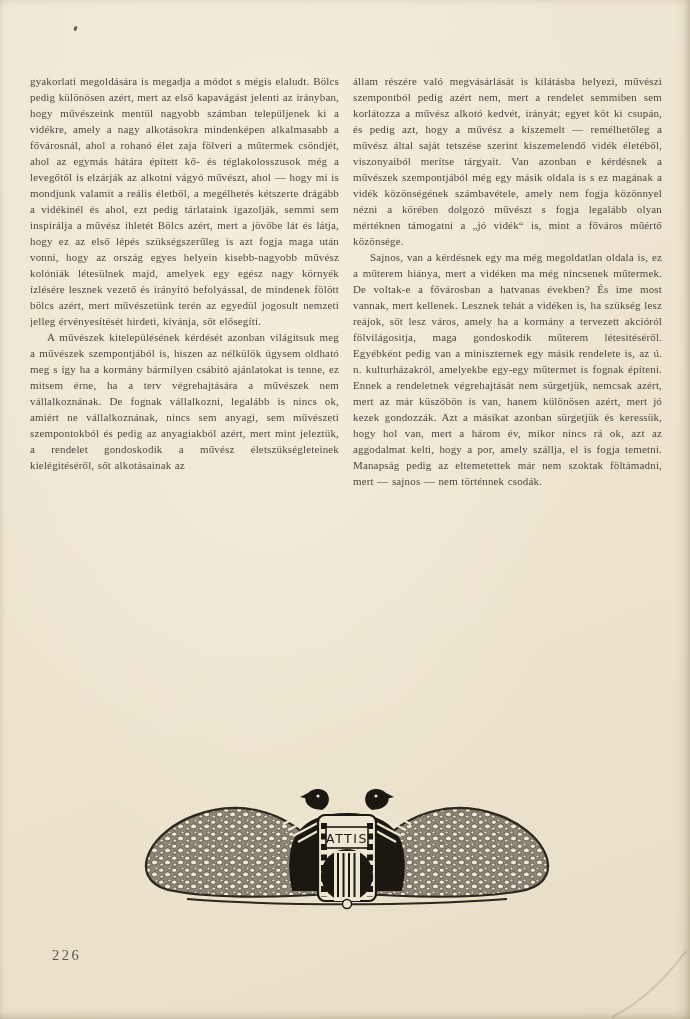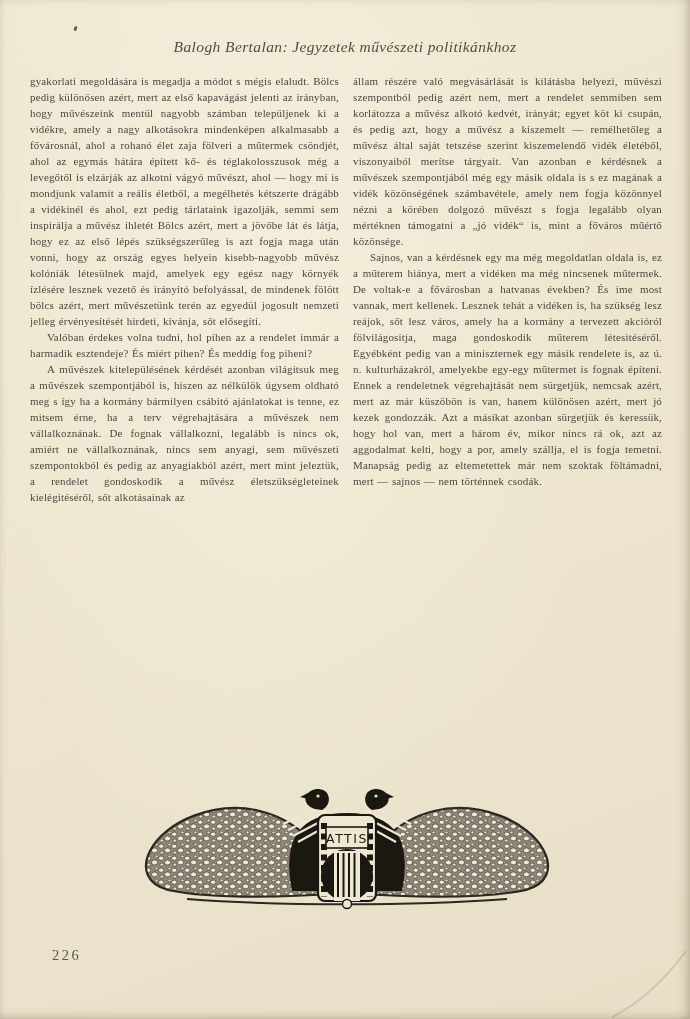--- a/index.html
+++ b/index.html
@@ -61,26 +61,24 @@
     width:80px; height:70px;
   }
 </style>
 </head>
 <body>
 
 <div class="page">
 
   <div class="speck"></div>
 
-  <div class="running-head">Balogh Bertalan: Jegyzetek művészeti politikánkhoz</div>
 
   <div class="columns">
     <div class="col">
       <p>gyakorlati megoldására is megadja a módot s mégis elaludt. Bölcs pedig különösen azért, mert az első kapavágást jelenti az irányban, hogy művészeink mentül nagyobb számban települjenek ki a vidékre, amely a nagy alkotásokra mindenképen alkalmasabb a fővárosnál, ahol a rohanó élet zaja fölveri a műtermek csöndjét, ahol az egymás hátára épített kő- és téglakolosszusok még a levegőtől is elzárják az alkotni vágyó művészt, ahol — hogy mi is mondjunk valamit a reális életből, a megélhetés kétszerte drágább a vidékinél és ahol, ezt pedig tárlataink igazolják, semmi sem inspirálja a művész ihletét Bölcs azért, mert a jövőbe lát és látja, hogy ez az első lépés szükségszerűleg is azt fogja maga után vonni, hogy az ország egyes helyein kisebb-nagyobb művész kolóniák létesülnek majd, amelyek egy egész nagy környék ízlésére lesznek vezető és irányító befolyással, de mindenek fölött bölcs azért, mert művészetünk terén az egyedül jogosult nemzeti jelleg érvényesítését hirdeti, kívánja, sőt elősegíti.</p>
-      <p class="indent">Valóban érdekes volna tudni, hol pihen az a rendelet immár a harmadik esztendeje? És miért pihen? És meddig fog piheni?</p>
       <p class="indent">A művészek kitelepülésének kérdését azonban világitsuk meg a művészek szempontjából is, hiszen az nélkülök úgysem oldható meg s így ha a kormány bármilyen csábitó ajánlatokat is tenne, ez mitsem érne, ha a terv végrehajtására a művészek nem vállalkoznának. De fognak vállalkozni, legalább is nincs ok, amiért ne vállalkoznának, nincs sem anyagi, sem művészeti szempontokból és pedig az anyagiakból azért, mert mint jeleztük, a rendelet gondoskodik a művész életszükségleteinek kielégitéséről, sőt alkotásainak az</p>
     </div>
     <div class="col">
       <p>állam részére való megvásárlását is kilátásba helyezi, művészi szempontból pedig azért nem, mert a rendelet semmiben sem korlátozza a művész alkotó kedvét, irányát; egyet köt ki csupán, és pedig azt, hogy a művész a kiszemelt — remélhetőleg a művész által saját tetszése szerint kiszemelendő vidék életéből, viszonyaiból merítse tárgyait. Van azonban e kérdésnek a művészek szempontjából még egy másik oldala is s ez magának a vidék közönségének számbavétele, amely nem fogja közönnyel nézni a körében dolgozó művészt s fogja legalább olyan mértéknen támogatni a „jó vidék“ is, mint a főváros műértő közönsége.</p>
       <p class="indent">Sajnos, van a kérdésnek egy ma még megoldatlan oldala is, ez a műterem hiánya, mert a vidéken ma még nincsenek műtermek. De voltak-e a fővárosban a hatvanas években? És ime most vannak, mert kellenek. Lesznek tehát a vidéken is, ha szükség lesz reájok, sőt lesz város, amely ha a kormány a tervezett akcióról fölvilágositja, maga gondoskodik műterem létesitéséről. Egyébként pedig van a miniszternek egy másik rendelete is, az ú. n. kulturházakról, amelyekbe egy-egy műtermet is fognak építeni. Ennek a rendeletnek végrehajtását nem sürgetjük, nemcsak azért, mert az már küszöbön is van, hanem különösen azért, mert jó kezek gondozzák. Azt a másikat azonban sürgetjük és keressük, hogy hol van, mert a három év, mikor nincs rá ok, azt az aggodalmat kelti, hogy a por, amely szállja, el is fogja temetni. Manapság pedig az eltemetettek már nem szoktak föltámadni, mert — sajnos — nem történnek csodák.</p>
 
     </div>
   </div>
 
   <svg class="tailpiece" viewBox="0 0 430 142">

